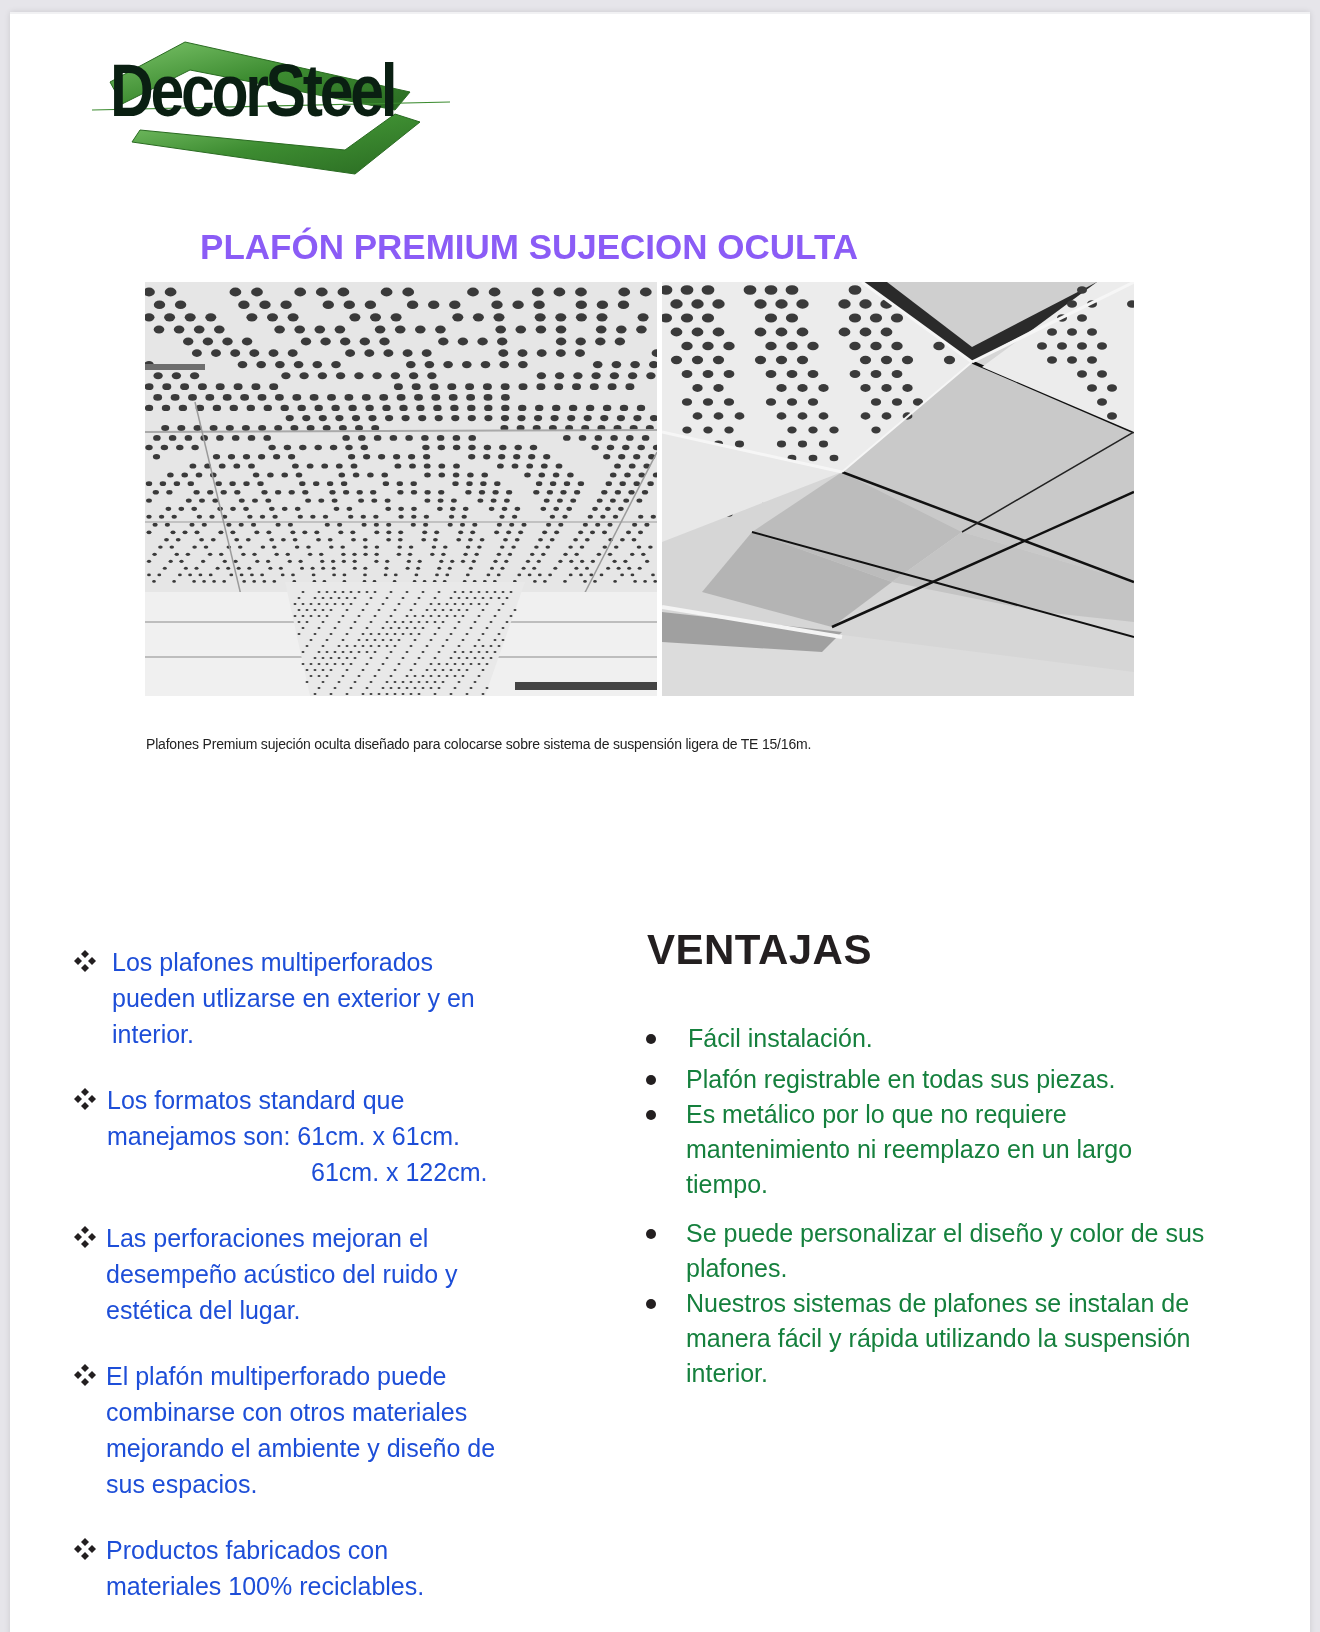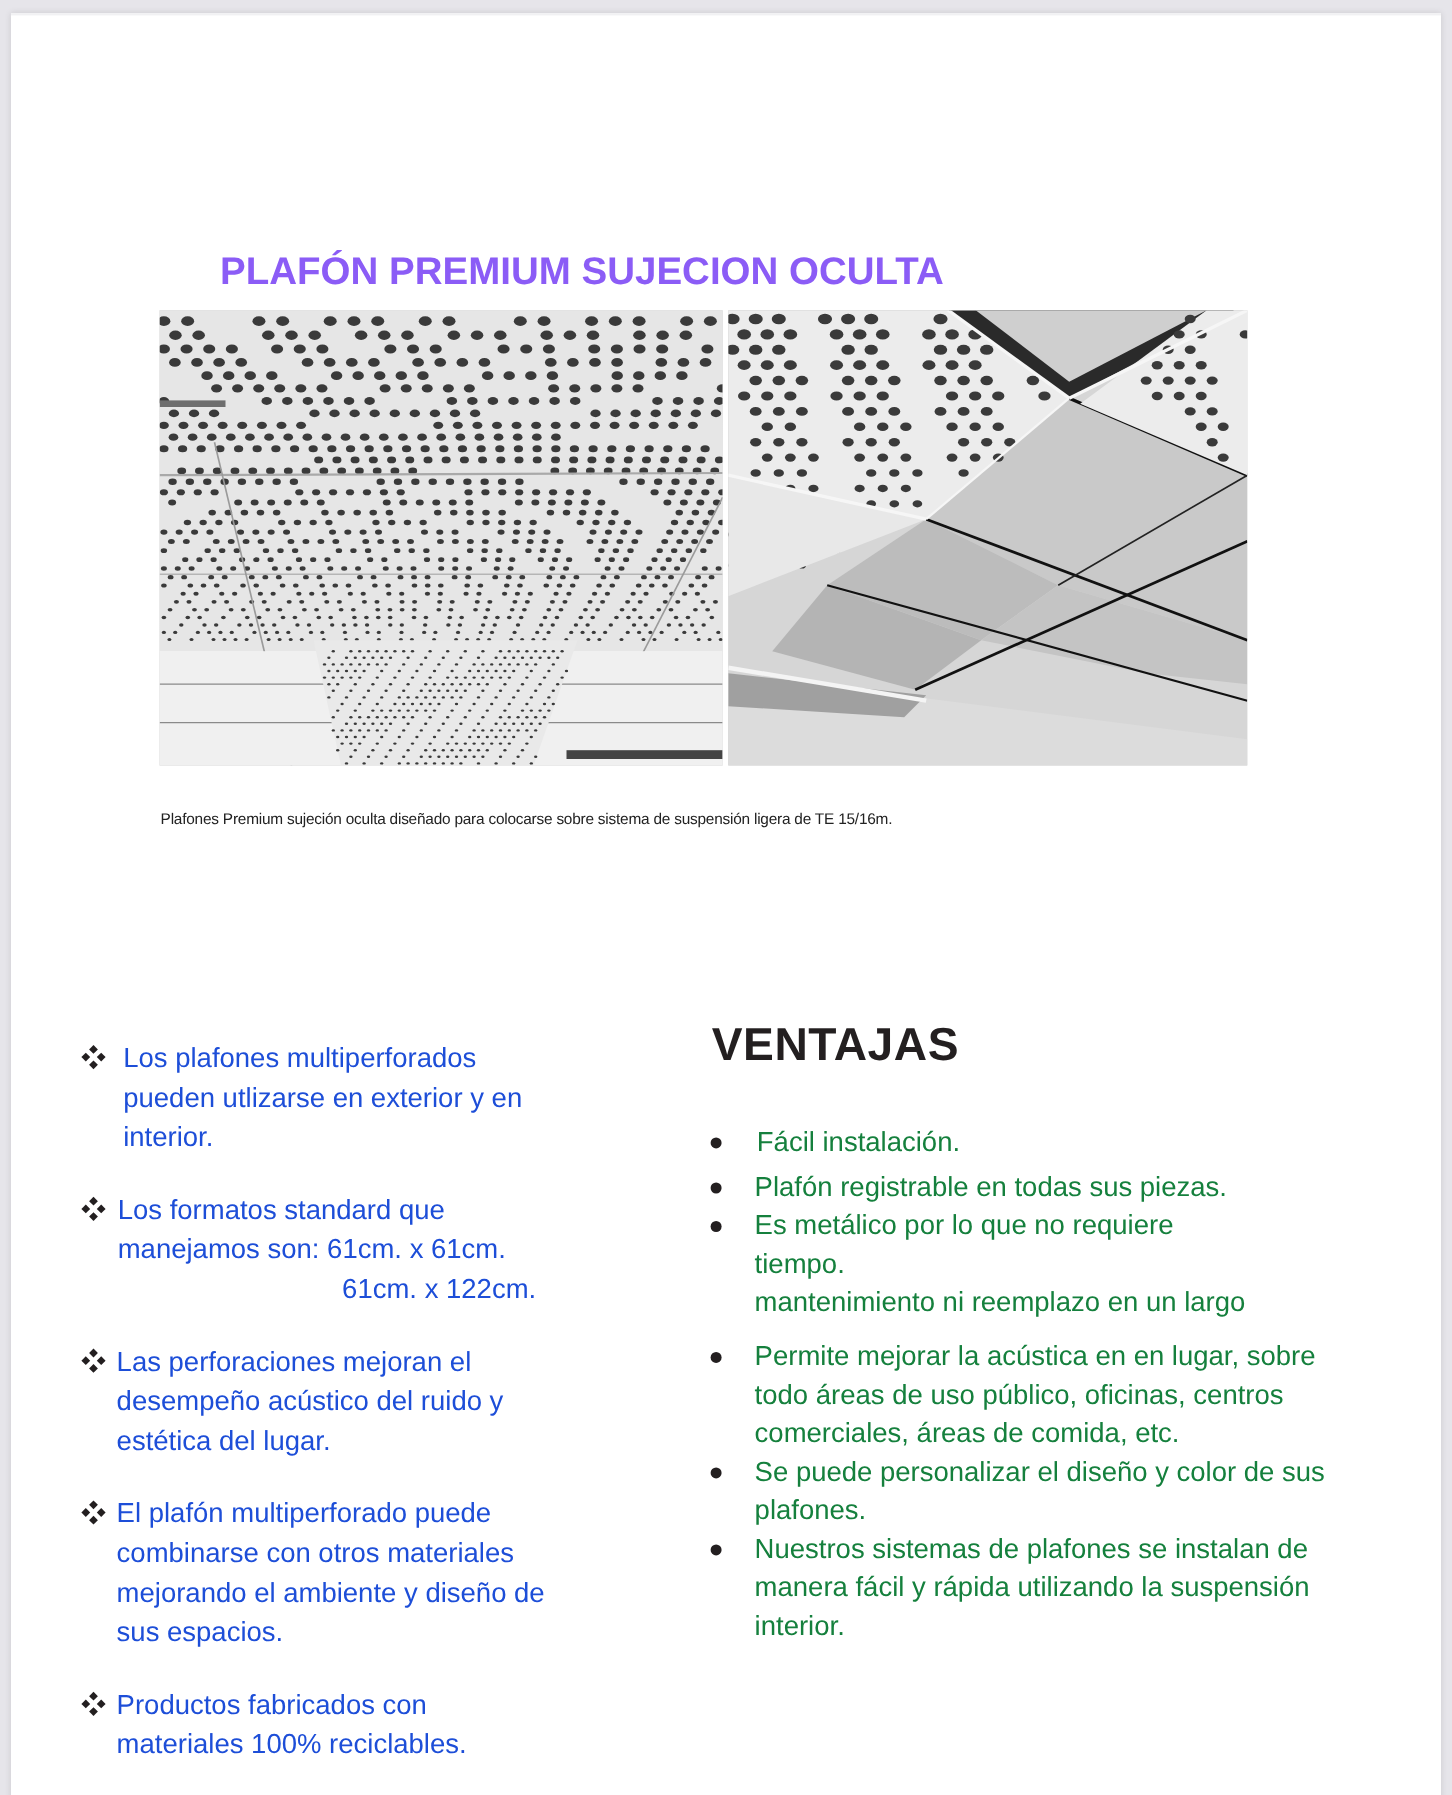--- a/index.html
+++ b/index.html
@@ -127,20 +127,38 @@
       border-radius: 50%;
       background: #231f20;
     }
     .advantage .line { display: block; }
   </style>
 </head>
 <body>
 
 <div class="page">
 
+  <div class="logo">
+    <svg width="380" height="150" viewBox="0 0 380 150">
+      <defs>
+        <linearGradient id="g1" x1="0" y1="0" x2="1" y2="1">
+          <stop offset="0" stop-color="#7cc46a"></stop>
+          <stop offset="0.5" stop-color="#3d8c31"></stop>
+          <stop offset="1" stop-color="#2a6b22"></stop>
+        </linearGradient>
+      </defs>
+
+      <polygon points="30,50 105,10 330,60 315,78 110,38 42,72" fill="url(#g1)" stroke="#2a6b22" stroke-width="1"></polygon>
+
+      <polygon points="60,98 265,118 315,82 340,90 275,142 52,110" fill="url(#g1)" stroke="#2a6b22" stroke-width="1"></polygon>
+
+      <line x1="12" y1="78" x2="370" y2="70" stroke="#3d8c31" stroke-width="1.2"></line>
+    </svg>
+    <div class="logo-text">DecorSteel</div>
+  </div>
 
   <div class="title">PLAFÓN PREMIUM SUJECION OCULTA</div>
 
   <div class="photo photo-left">
     <svg id="photoL" width="512" height="414" viewBox="0 0 512 414">
       <defs>
         <linearGradient id="bgL" x1="0" y1="0" x2="0" y2="1">
           <stop offset="0" stop-color="#e3e3e3"></stop>
           <stop offset="1" stop-color="#f4f4f4"></stop>
         </linearGradient>
@@ -1539,28 +1557,22 @@
       <span class="bullet-icon"></span>
       <span class="line">Fácil instalación.</span>
     </li>
     <li class="advantage" style="margin-bottom:0;">
       <span class="bullet-icon"></span>
       <span class="line">Plafón registrable en todas sus piezas.</span>
     </li>
     <li class="advantage gap">
       <span class="bullet-icon"></span>
       <span class="line">Es metálico por lo que no requiere</span>
+      <span class="line">mantenimiento ni reemplazo en un largo</span>
       <span class="line">tiempo.</span>
-      <span class="line">mantenimiento ni reemplazo en un largo</span>
-    </li>
-    <li class="advantage" style="margin-bottom:0;">
-      <span class="bullet-icon"></span>
-      <span class="line">Permite mejorar la acústica en en lugar, sobre</span>
-      <span class="line">todo áreas de uso público, oficinas, centros</span>
-      <span class="line">comerciales, áreas de comida, etc.</span>
     </li>
     <li class="advantage" style="margin-bottom:0;">
       <span class="bullet-icon"></span>
       <span class="line">Se puede personalizar el diseño y color de sus</span>
       <span class="line">plafones.</span>
     </li>
     <li class="advantage">
       <span class="bullet-icon"></span>
       <span class="line">Nuestros sistemas de plafones se instalan de</span>
       <span class="line">manera fácil y rápida utilizando la suspensión</span>

